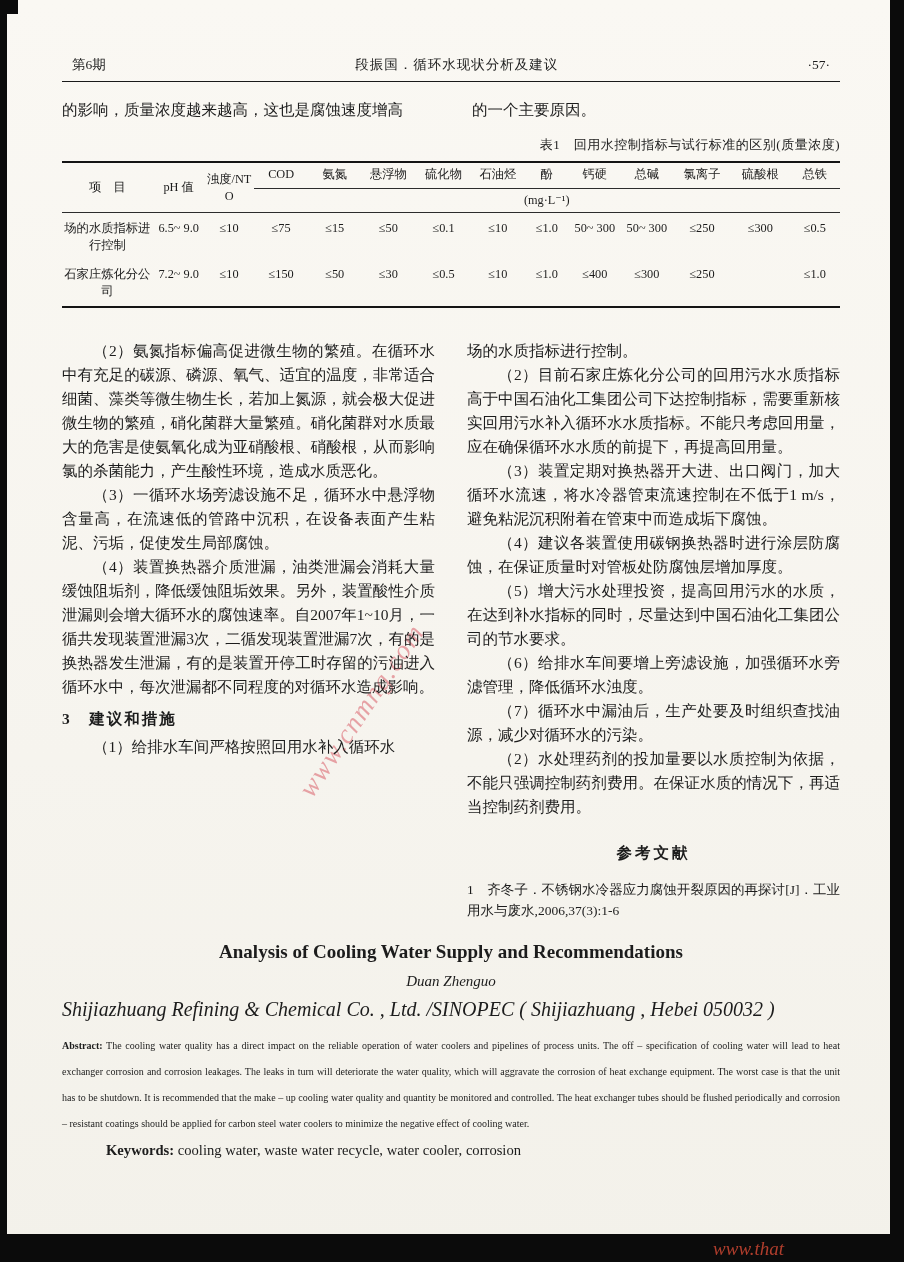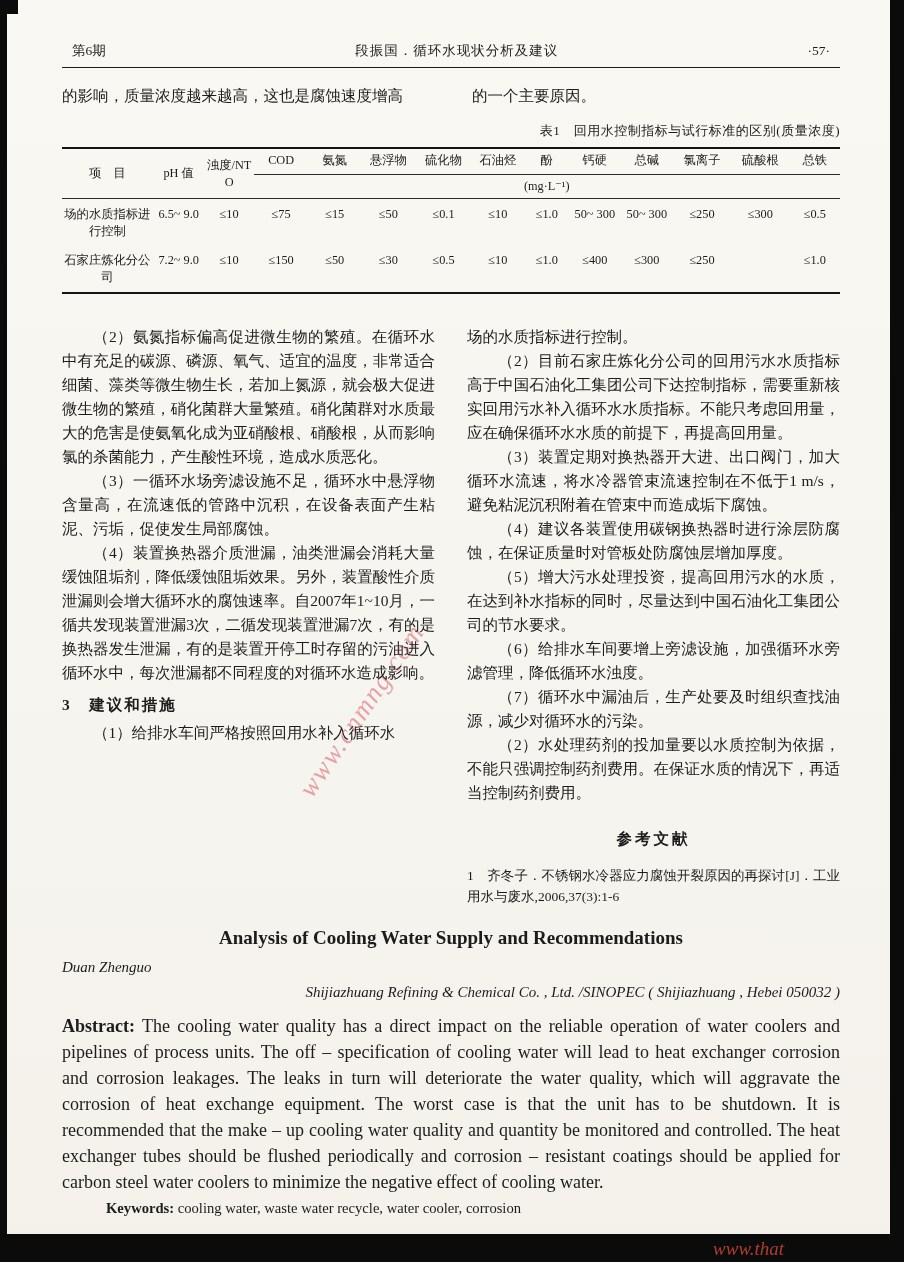--- a/index.html
+++ b/index.html
@@ -8,21 +8,21 @@
     background:linear-gradient(180deg,#faf8f3 0%,#f6f4ee 60%,#f3f1ea 100%);
     color:#1c1c1c;
     font-family:"Liberation Serif","DejaVu Serif",serif;
   }
   
   .edge-left{position:absolute;left:0;top:0;width:7px;height:100%;background:#0b0b0b;}
   .edge-right{position:absolute;right:0;top:0;width:14px;height:100%;background:#0b0b0b;}
   .edge-bottom{position:absolute;left:0;bottom:0;width:100%;height:28px;background:#0b0b0b;}
   .corner-tl{position:absolute;left:0;top:0;width:18px;height:14px;background:#0b0b0b;}
 
-  .content{position:absolute;left:62px;right:64px;top:42px;}
+  .content{position:absolute;left:62px;right:64px;top:56px;}
 
   
   .run-head{display:flex;justify-content:space-between;align-items:baseline;
     font-size:13.5px;padding:0 10px 7px 10px;border-bottom:1.8px solid #1a1a1a;}
   .run-head .mid{letter-spacing:1px;}
 
   
   .intro-row{display:flex;gap:42px;margin-top:16px;font-size:15.5px;line-height:24px;}
   .intro-row>div{flex:1;}
 
@@ -43,23 +43,23 @@
   .col{flex:1;text-align:justify;}
   .para{text-indent:2em;margin:0;}
   .noindent{text-indent:0;margin:0;}
   .section-head{font-weight:bold;margin:8px 0 4px 0;text-indent:0;letter-spacing:2px;}
   .ref-head{font-weight:bold;text-align:center;margin:22px 0 14px 0;letter-spacing:3px;}
   .ref-item{font-size:13.5px;line-height:21px;text-indent:0;margin:0;}
 
   
   .en{margin-top:20px;}
   .en-title{text-align:center;font-weight:bold;font-size:19px;margin:4px 0 10px 0;}
-  .en-author{font-style:italic;font-size:15px;margin:0 0 8px 0;}
-  .en-affil{text-align:right;font-style:italic;font-size:15px;margin:0 0 12px 0;}
-  .en-abstract{font-size:18px;line-height:26px;text-align:justify;}
+  .en-author{text-align:center;font-style:italic;font-size:15px;margin:0 0 8px 0;}
+  .en-affil{text-align:left;font-style:italic;font-size:20px;margin:0 0 12px 0;}
+  .en-abstract{font-size:10px;line-height:26px;text-align:justify;}
   .en-abstract b,.en-keywords b{font-weight:bold;}
   .en-keywords{font-size:14.6px;margin-top:5px;margin-left:44px;}
 
   
   .watermark{
     position:absolute;left:318px;top:772px;
     transform:rotate(-56deg);transform-origin:left bottom;
     font-size:27px;font-style:italic;letter-spacing:1.5px;
     color:rgba(216,92,104,.55);white-space:nowrap;pointer-events:none;
   }

